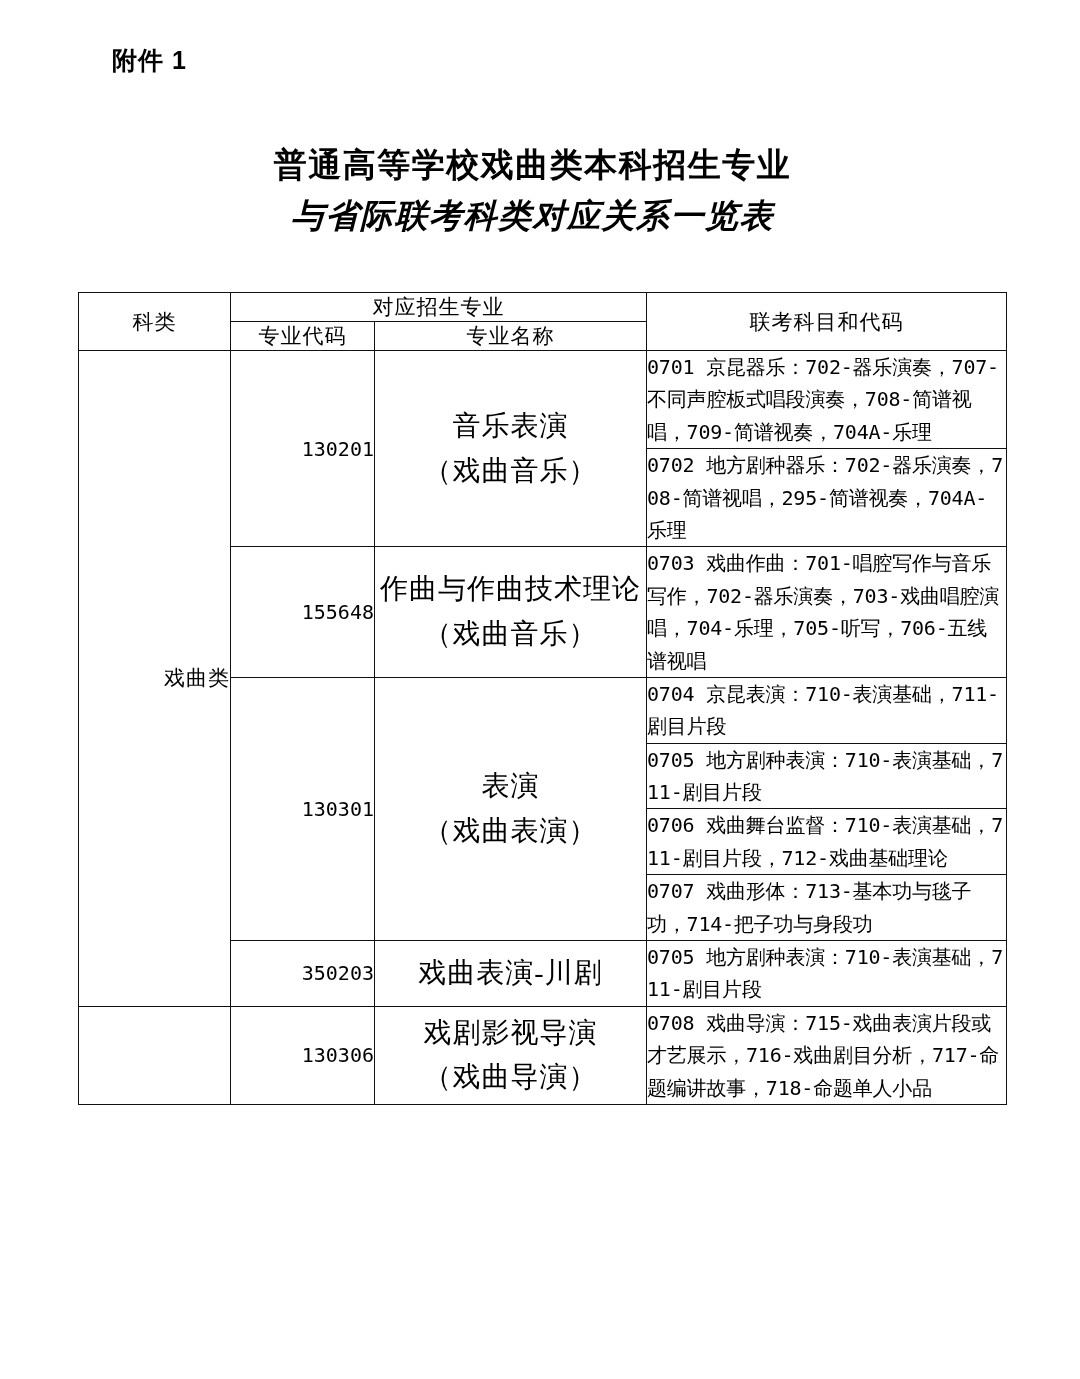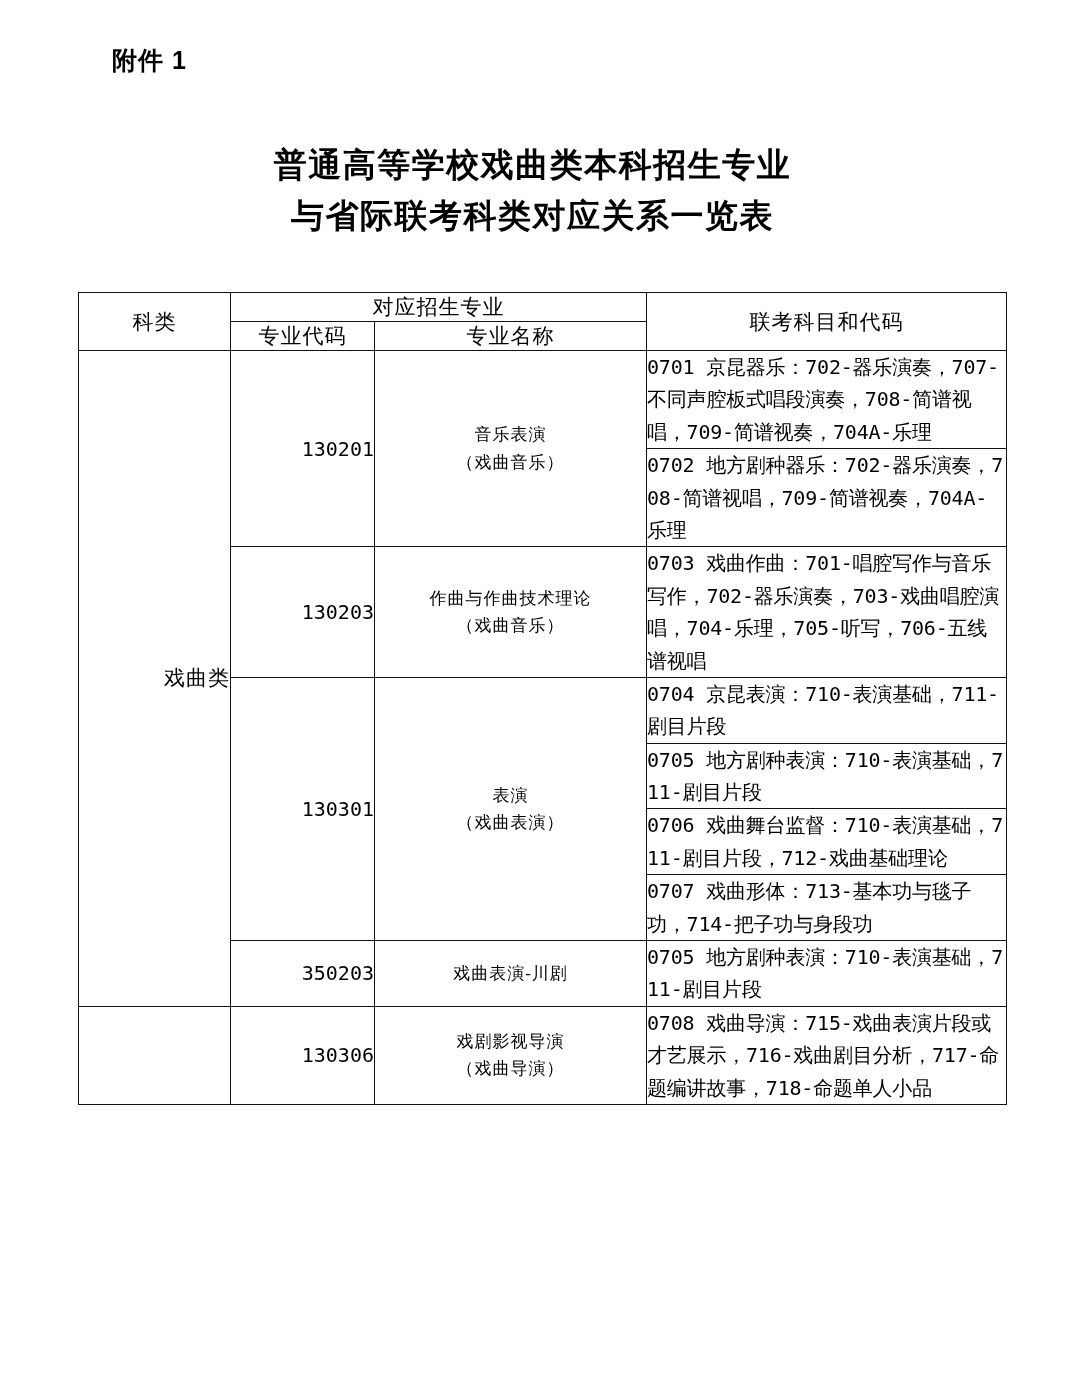--- a/index.html
+++ b/index.html
@@ -38,20 +38,21 @@
     top: 140px;
     text-align: center;
     font-size: 33px;
     font-weight: bold;
     line-height: 1.55;
     letter-spacing: 1.5px;
     font-family: "Liberation Serif", "DejaVu Serif", serif;
   }
   .doc-title .line2 {
     display: block;
+    font-style: italic;
   }
   table.main-table {
     position: absolute;
     left: 78px;
     top: 292px;
     width: 928px;
     border-collapse: collapse;
     table-layout: fixed;
   }
   table.main-table td, table.main-table th {
@@ -73,21 +74,21 @@
     letter-spacing: 1px;
   }
   .code-cell {
     text-align: right;
     font-size: 20px;
     font-family: "DejaVu Sans Mono", "Liberation Mono", monospace;
     letter-spacing: 0px;
   }
   .name-cell {
     text-align: center;
-    font-size: 17px;
+    font-size: 28px;
     line-height: 1.6;
     letter-spacing: 1px;
     padding: 8px 6px;
   }
   .name-cell .sub {
     display: block;
   }
   .subj-cell {
     text-align: left;
     font-size: 20px;
@@ -136,25 +137,25 @@
       <tr>
         <td class="cat-cell" rowspan="8">戏曲类</td>
         <td class="code-cell" rowspan="2">130201</td>
         <td class="name-cell" rowspan="2">
           <span>音乐表演</span>
           <span class="sub">（戏曲音乐）</span>
         </td>
         <td class="subj-cell">0701 京昆器乐：702-器乐演奏，707-不同声腔板式唱段演奏，708-简谱视唱，709-简谱视奏，704A-乐理</td>
       </tr>
       <tr>
-        <td class="subj-cell">0702 地方剧种器乐：702-器乐演奏，708-简谱视唱，709-简谱视奏，704A-乐理</td>
+        <td class="subj-cell">0702 地方剧种器乐：702-器乐演奏，708-简谱视唱，295-简谱视奏，704A-乐理</td>
       </tr>
 
       <tr>
-        <td class="code-cell">130203</td>
+        <td class="code-cell">155648</td>
         <td class="name-cell">
           <span>作曲与作曲技术理论</span>
           <span class="sub">（戏曲音乐）</span>
         </td>
         <td class="subj-cell">0703 戏曲作曲：701-唱腔写作与音乐写作，702-器乐演奏，703-戏曲唱腔演唱，704-乐理，705-听写，706-五线谱视唱</td>
       </tr>
 
       <tr>
         <td class="code-cell" rowspan="4">130301</td>
         <td class="name-cell" rowspan="4">

